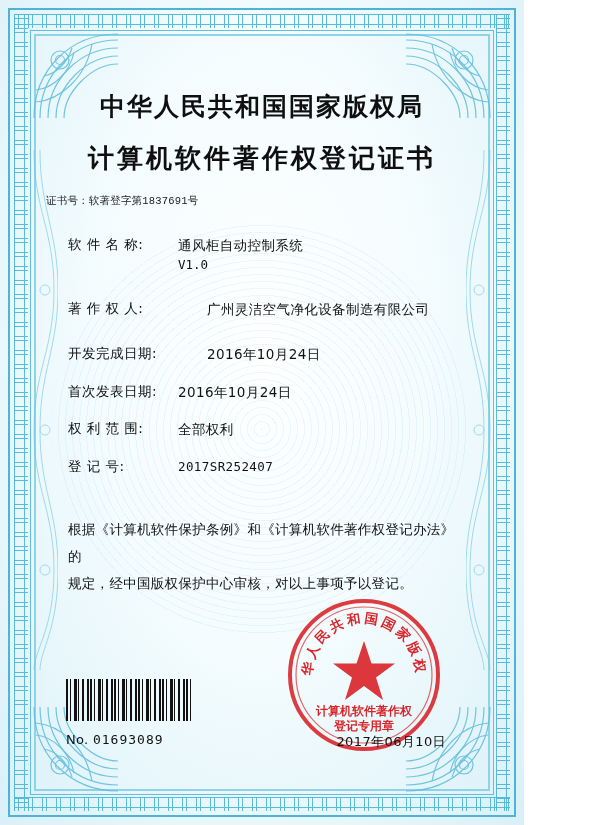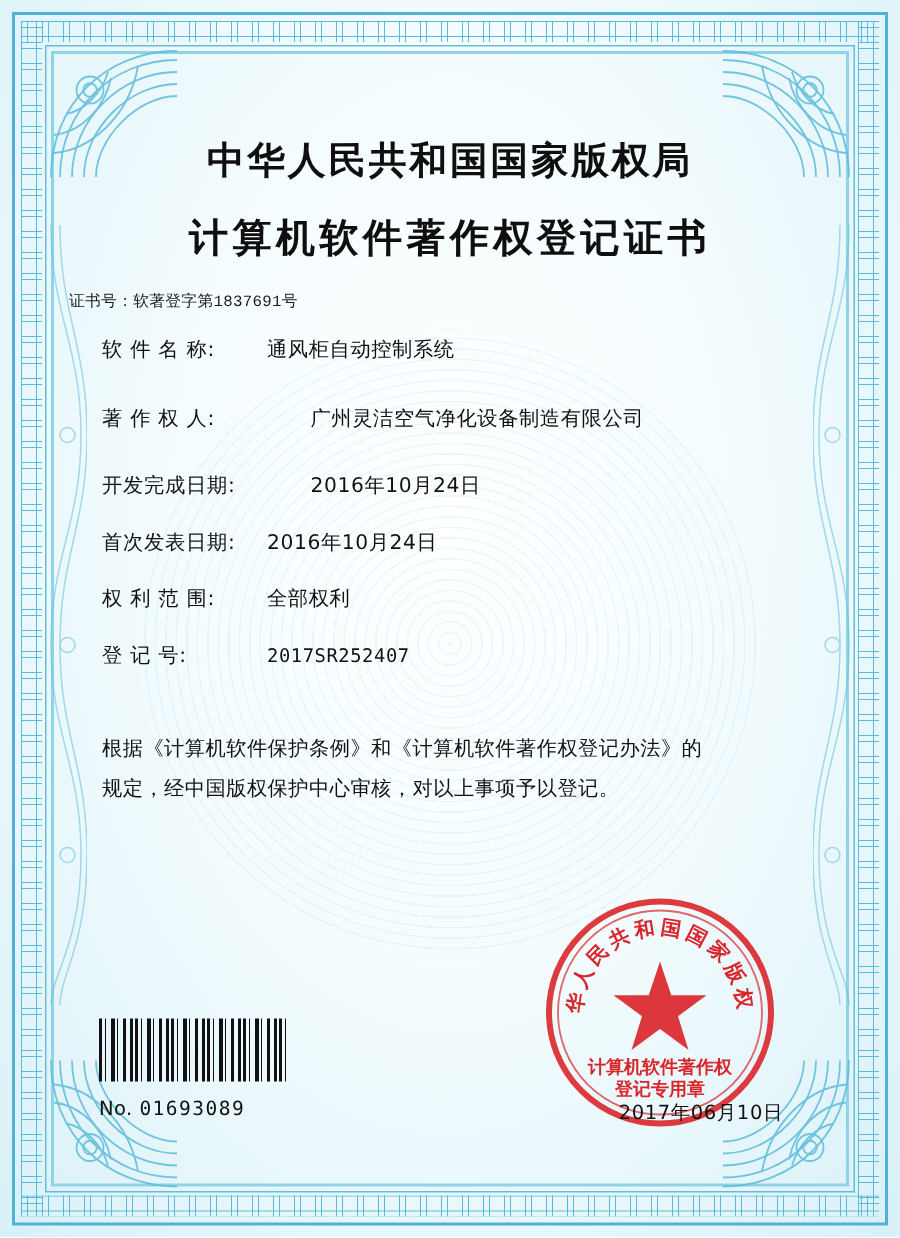--- a/index.html
+++ b/index.html
@@ -9,21 +9,21 @@
   body {
     width: 600px;
     height: 825px;
     background: #ffffff;
     font-family: "DejaVu Sans", "Liberation Sans", sans-serif;
     overflow: hidden;
   }
 
   .certificate {
     position: relative;
-    width: 600px;
+    width: 524px;
     height: 825px;
     background:
       radial-gradient(ellipse at 50% 42%, #ffffff 0%, #f4fcfe 45%, #e6f6fb 75%, #d9f0f8 100%);
     box-sizing: border-box;
     overflow: hidden;
   }
 
   
   .border-outer {
     position: absolute;
@@ -133,21 +133,21 @@
     margin-top: 18px;
     text-align: left;
     font-size: 10.5px;
     color: #1a1a1a;
     padding-right: 10px;
     letter-spacing: .2px;
     font-family: Liberation Mono, monospace;
   }
 
   .fields {
-    margin-top: 16px;
+    margin-top: 28px;
     padding-left: 22px;
     padding-right: 10px;
   }
   .field-row {
     display: flex;
     align-items: flex-start;
     margin-bottom: 18px;
     font-size: 13.5px;
     color: #111;
   }
@@ -344,20 +344,21 @@
     <div class="title-sub">计算机软件著作权登记证书</div>
 
     <div class="cert-no">证书号：软著登字第1837691号</div>
 
     <div class="fields">
 
       <div class="field-row">
         <div class="field-label">软 件 名 称:</div>
         <div class="field-value">
           <span>通风柜自动控制系统</span>
+          <span class="line2">V1.0</span>
         </div>
       </div>
 
       <div class="field-row gap-top">
         <div class="field-label">著 作 权 人:</div>
         <div class="field-value">广州灵洁空气净化设备制造有限公司</div>
       </div>
 
       <div class="field-row gap-top">
         <div class="field-label">开发完成日期:</div>

